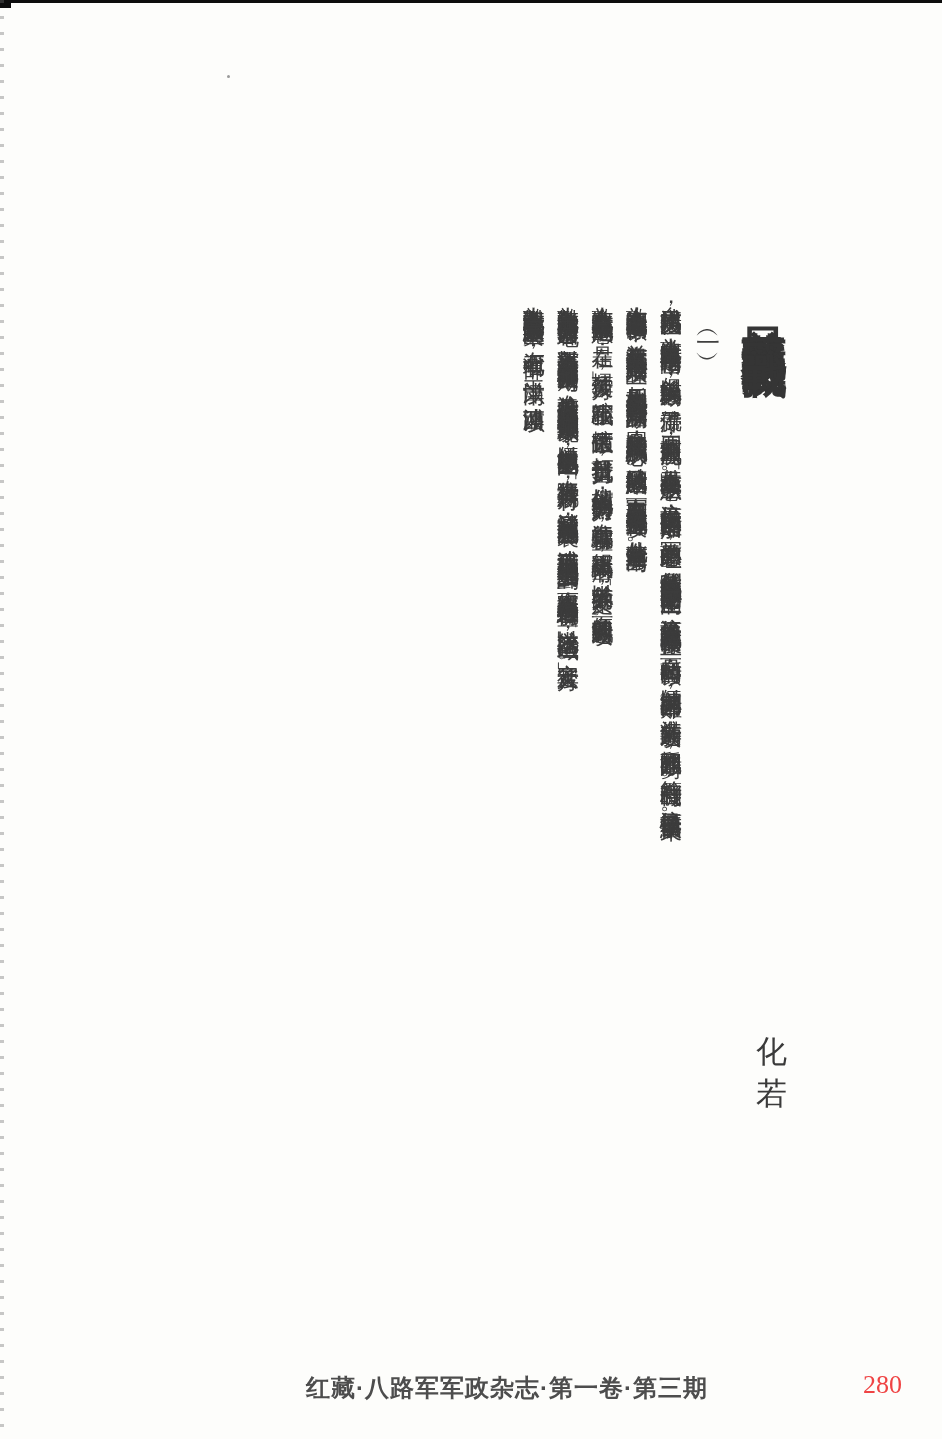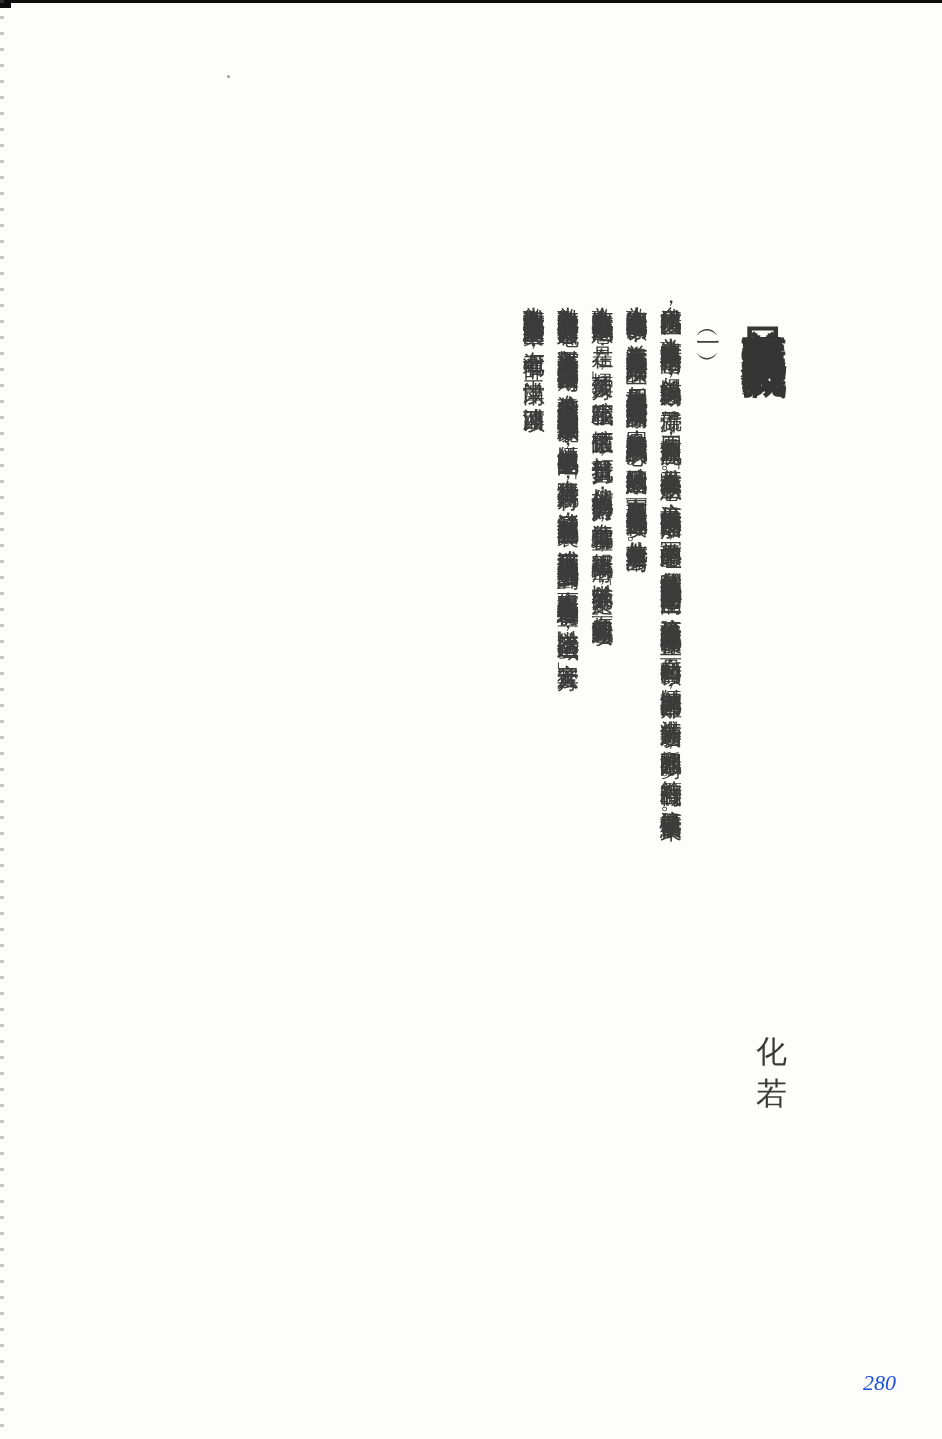--- a/index.html
+++ b/index.html
@@ -75,23 +75,22 @@
     position: absolute; top: 1372px; left: 306px;
     font-family: "Liberation Sans", sans-serif;
     font-weight: 600;
     font-size: 24px;
     letter-spacing: 1px;
     color: #4d4d4d;
   }
   .footer-pageno {
     position: absolute; top: 1370px; left: 863px;
     font-family: "Liberation Serif", serif;
-    font-size: 22px;
-    color: #1d4ed8;
-    font-style: italic;
+    font-size: 26px;
+    color: #ef4444;
   }
 </style>
 </head>
 <body>
 
 <div class="page">
 
   <div class="top-edge"></div>
   <div class="corner-blot"></div>
   <div class="left-edge"></div>
@@ -104,16 +103,17 @@
   <div class="author">化　若</div>
 
   <div class="body-text">
     <p>自武漢廣州失陷後，敵人曾一度急進沿粵漢路南下進佔岳陽，但以後前線大的移動，就停滯了。三四個月來正面戰況，基本上是在「停頓」狀態中。這一停頓是在敵人內部困難的增加，敵軍的必須整理，我們抗戰力量的加強與國際形勢的變動條件下產生的。這一停頓並不是敵人戰略進攻的最後停止，而是暫時的停頓：以便調整其內部困難，準備其新的進攻，和靜觀國際形勢，等待有利時機。這一停頓目前已快要結束了。</p>
     <p>敵人在這短時間戰略進攻的停頓中，並沒有停止其侵華的軍事行動與政治陰謀。相反地用盡一切無恥的伎倆進行着各種政治陰謀活動，企圖動搖我國繼續抗戰的決心，破壞我民族的團結。而在軍事上則向華北各抗日根據地進行圍攻。此外在華南並進攻海南島。</p>
     <p>敵人在華北進攻我各抗日根據地的意圖，是在：「掃蕩」其後方，縮小我戰區，擴大敵佔區，打擊我抗日力量，搜括佔領地的人力物力與財力，進行其欺騙宣傳，組織偽軍偽政府，以求其後方的「安定」，而便其新的戰略進攻。</p>
     <p>敵人對華北的進攻是向着冀魯平原與山西各地。對冀魯平原進攻的時機是利用結冰與青苗未長時期，進攻的方針是先佔城市築堡修路把我抗日根據地分割成無數小塊，以便構成無數小的包圍圈，來進行其「掃蕩」鄉村，消滅我抗日武裝於其小包圍圈裏，或迫我退出平原地帶到山岳地帶上去的計劃。一面組織偽軍偽政府進行欺騙宣傳，以求「統治」這些區域，「安定」其後方。</p>
     <p>敵人對華北進攻首先向冀察晉綏區的「冀中區」，（在河北省中部，平津以南，津浦路以西</p>
   </div>
 
+  <div class="footer-journal">红藏·八路军军政杂志·第一卷·第三期</div>
 
   <div class="footer-pageno">280</div>
 
 </div>
 
 </body></html>

